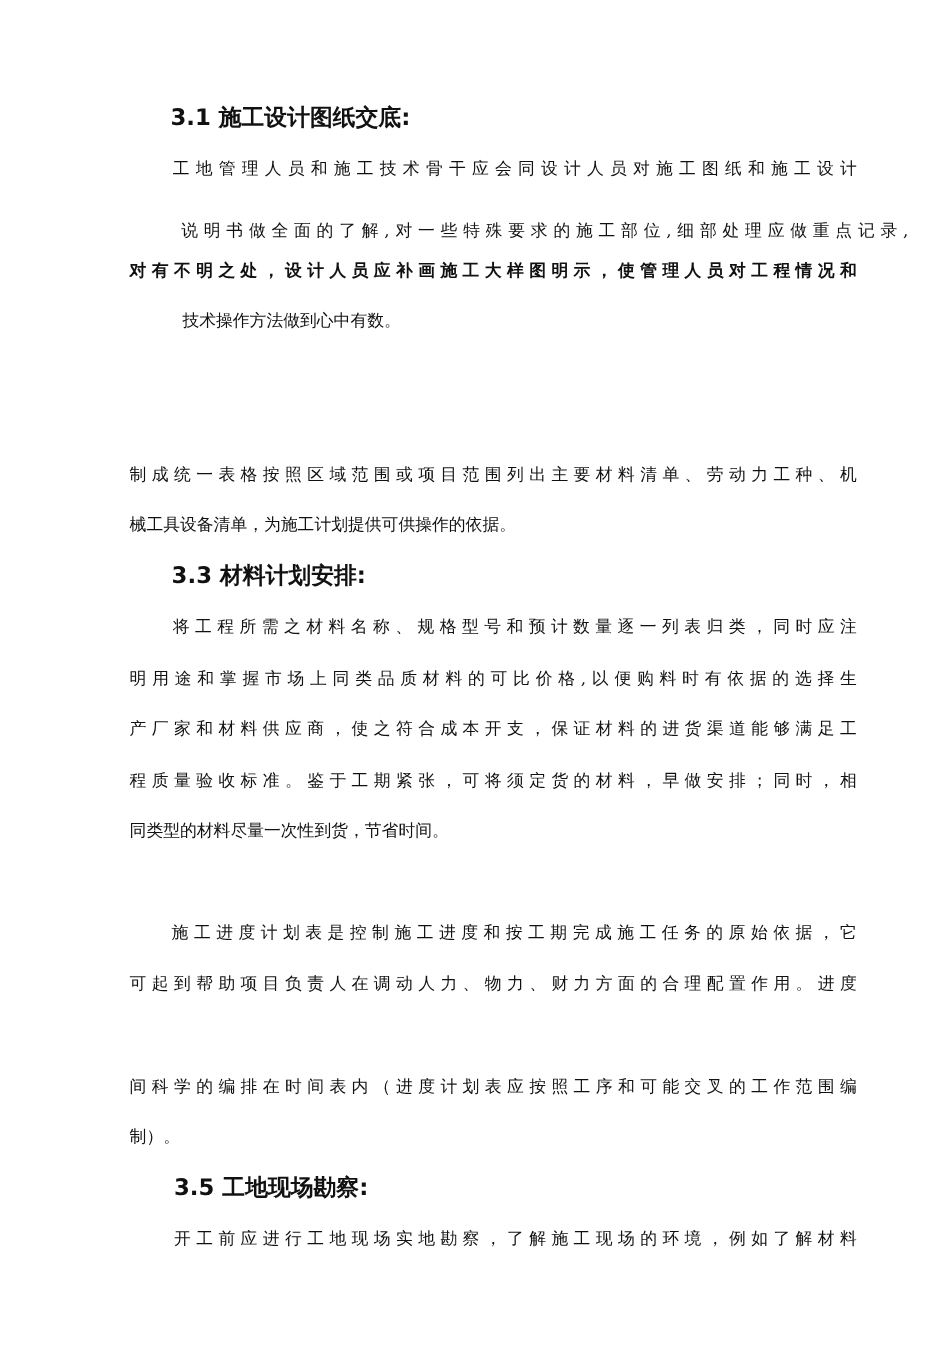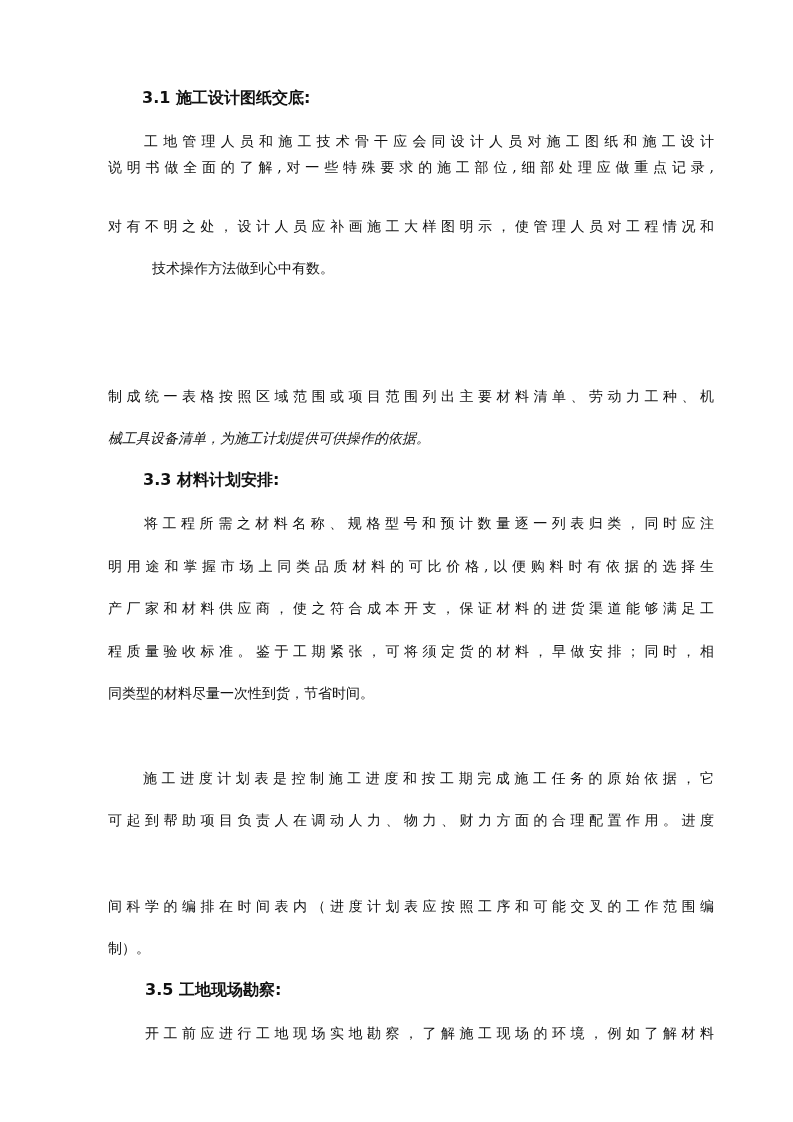--- a/index.html
+++ b/index.html
@@ -33,39 +33,39 @@
     text-align-last: justify;
     letter-spacing: 0;
   }
   .line.last {
     text-align-last: left;
   }
   .heading {
     position: absolute;
     height: 42px;
     line-height: 42px;
-    font-size: 16px;
+    font-size: 19px;
     font-weight: bold;
     white-space: nowrap;
     font-family: "DejaVu Sans", "Liberation Sans", sans-serif;
   }
 </style>
 </head>
 <body>
 
 <div class="page">
 
   <div class="heading" style="left:142px; top:77px;">3.1 施工设计图纸交底:</div>
   <div class="line" style="left:144px; width:570px; top:120px;">工地管理人员和施工技术骨干应会同设计人员对施工图纸和施工设计</div>
-  <div class="line" style="top:146px;">说明书做全面的了解,对一些特殊要求的施工部位,细部处理应做重点记录,</div>
-  <div class="line" style="top:205px;">对有不明之处，设计人员应补画施工大样图明示，使管理人员对工程情况和</div>
+  <div class="line" style="top:172px;margin-left:43px;">说明书做全面的了解,对一些特殊要求的施工部位,细部处理应做重点记录,</div>
+  <div class="line" style="top:205px;font-weight:bold;">对有不明之处，设计人员应补画施工大样图明示，使管理人员对工程情况和</div>
   <div class="line last" style="top:247px;margin-left:44px;">技术操作方法做到心中有数。</div>
 
   <div class="line" style="top:375px;">制成统一表格按照区域范围或项目范围列出主要材料清单、劳动力工种、机</div>
-  <div class="line last" style="top:417px;font-style:italic;">械工具设备清单，为施工计划提供可供操作的依据。</div>
+  <div class="line last" style="top:417px;">械工具设备清单，为施工计划提供可供操作的依据。</div>
 
   <div class="heading" style="left:143px; top:459px;">3.3 材料计划安排:</div>
   <div class="line" style="left:144px; width:570px; top:502px;">将工程所需之材料名称、规格型号和预计数量逐一列表归类，同时应注</div>
   <div class="line" style="top:545px;">明用途和掌握市场上同类品质材料的可比价格,以便购料时有依据的选择生</div>
   <div class="line" style="top:587px;">产厂家和材料供应商，使之符合成本开支，保证材料的进货渠道能够满足工</div>
   <div class="line" style="top:630px;">程质量验收标准。鉴于工期紧张，可将须定货的材料，早做安排；同时，相</div>
   <div class="line last" style="top:672px;">同类型的材料尽量一次性到货，节省时间。</div>
 
   <div class="line" style="left:143px; width:571px; top:757px;">施工进度计划表是控制施工进度和按工期完成施工任务的原始依据，它</div>
   <div class="line" style="top:799px;">可起到帮助项目负责人在调动人力、物力、财力方面的合理配置作用。进度</div>

